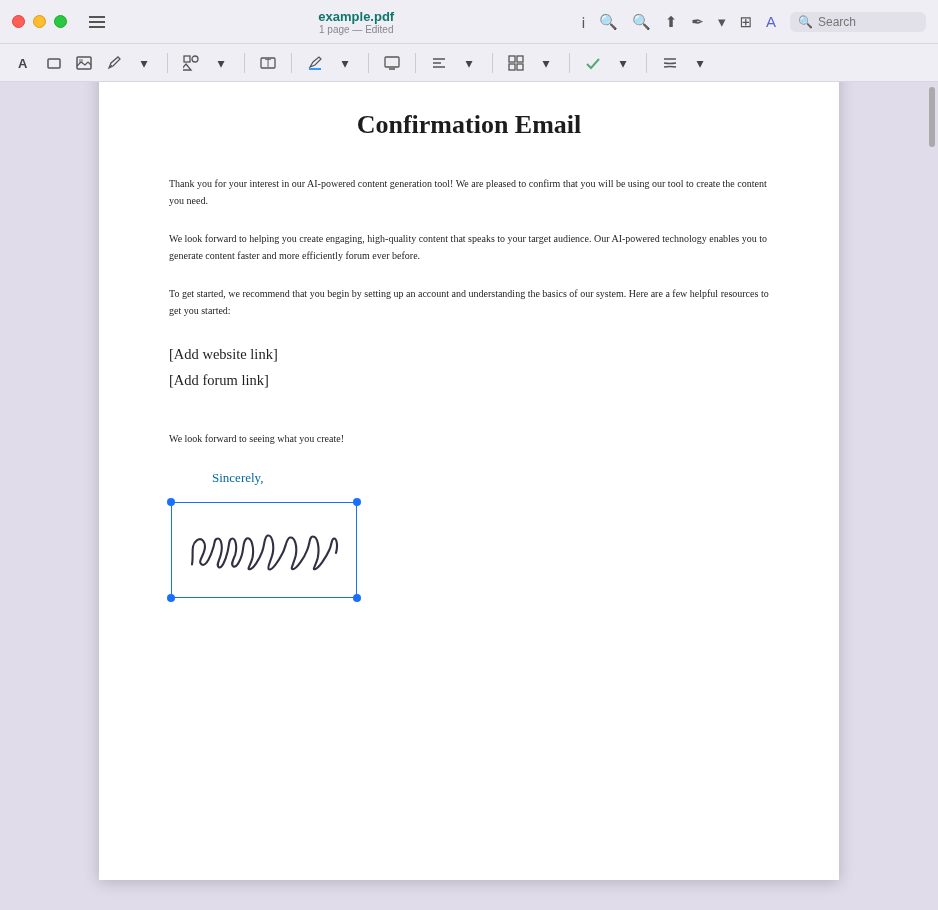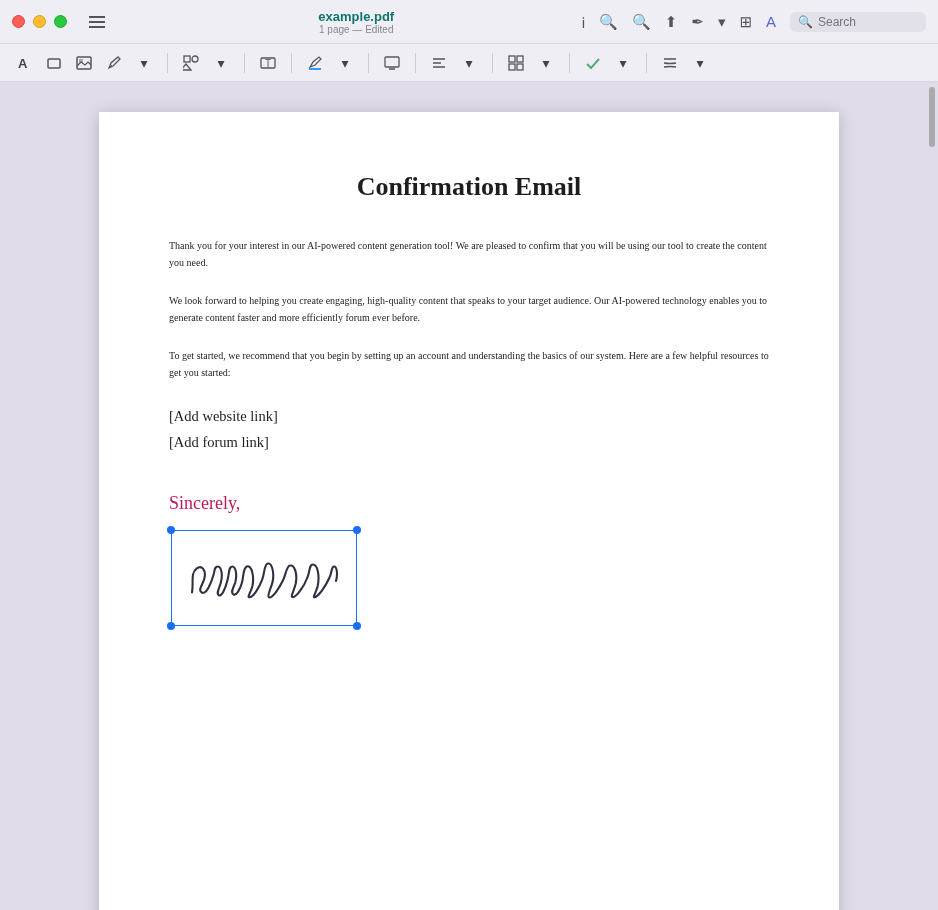--- a/index.html
+++ b/index.html
@@ -133,20 +133,21 @@
 
     
     .main-content {
       flex: 1;
       background: #e0dcea;
       overflow-y: auto;
       display: flex;
       justify-content: center;
       padding: 30px 20px;
       position: relative;
+      align-items: flex-end;
     }
 
     
     .pdf-page {
       background: #ffffff;
       width: 740px;
       min-height: 830px;
       box-shadow: 0 2px 15px rgba(0,0,0,0.2);
       padding: 60px 70px 70px 70px;
       position: relative;
@@ -194,24 +195,25 @@
 
     .doc-link-item {
       font-size: 14.5px;
       line-height: 1.8;
       color: #1d1d1f;
       font-family: "Times New Roman", Times, serif;
       display: block;
     }
 
     .doc-sign {
-      font-size: 18px;
-      color: #be185d;
+      font-size: 13px;
+      color: #0369a1;
       margin-bottom: 14px;
       font-family: "Times New Roman", Times, serif;
+      margin-left: 43px;
     }
 
     
     .signature-container {
       position: relative;
       display: inline-block;
     }
 
     .signature-box {
       width: 190px;
@@ -409,20 +411,21 @@
     <p class="doc-para">We look forward to helping you create engaging, high-quality content that speaks to your target audience. Our AI-powered technology enables you to generate content faster and more efficiently forum ever before.</p>
 
     <p class="doc-para">To get started, we recommend that you begin by setting up an account and understanding the basics of our system. Here are a few helpful resources to get you started:</p>
 
     <div class="doc-links">
       <span class="doc-link-item">[Add website link]</span>
       <span class="doc-link-item">[Add forum link]</span>
     </div>
 
 
+    <p class="doc-para">We look forward to seeing what you create!</p>
 
     <p class="doc-sign">Sincerely,</p>
 
     
     <div class="signature-container">
       <div class="signature-box">
         <div class="selection-border"></div>
         <div class="selection-handle handle-tl"></div>
         <div class="selection-handle handle-tr"></div>
         <div class="selection-handle handle-bl"></div>

